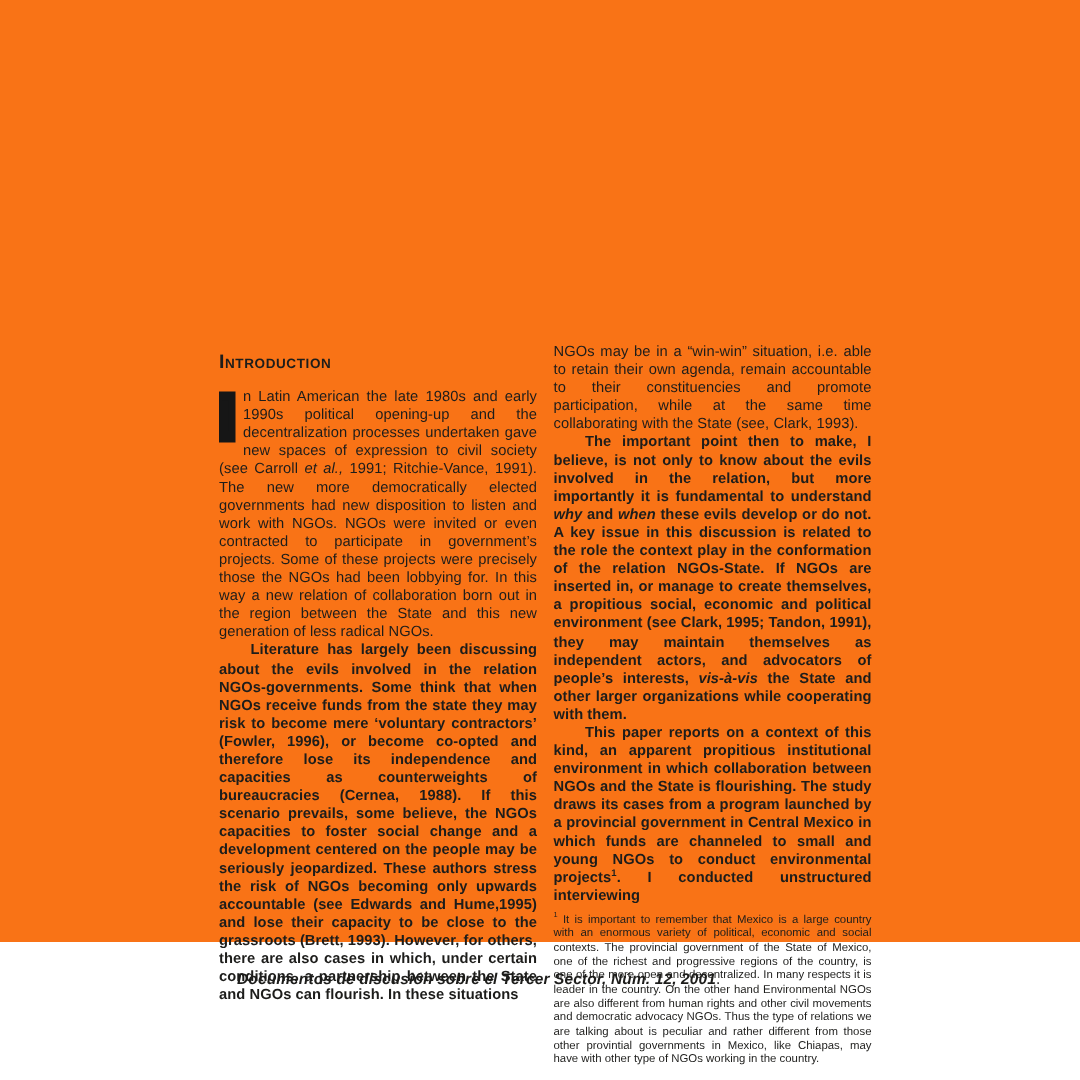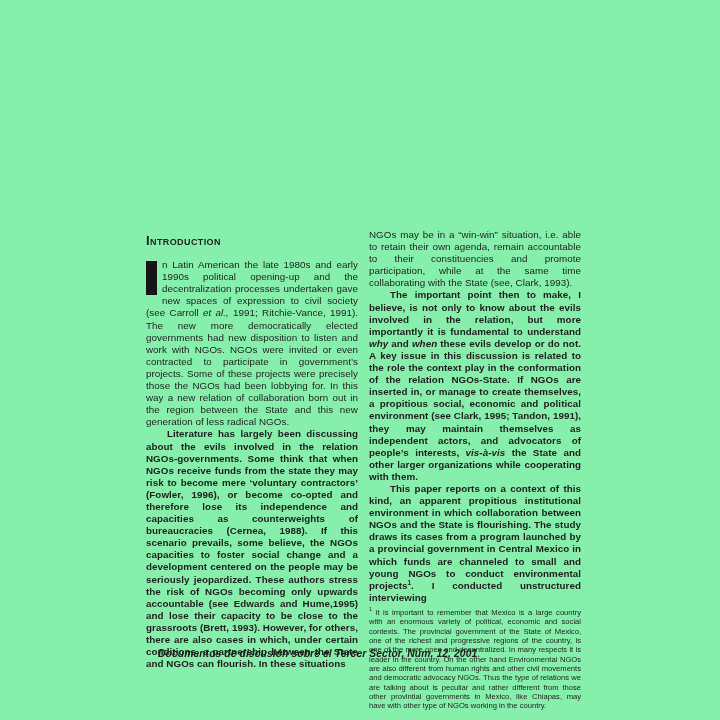--- a/index.html
+++ b/index.html
@@ -3,22 +3,22 @@
 <meta charset="utf-8">
 <style>
   html, body {
     margin: 0; padding: 0;
     width: 720px; height: 720px;
     overflow: hidden;
     background: #ffffff;
   }
   .page {
     position: relative;
-    width: 720px; height: 720px;
-    background: #86efac;
+    width: 720px; height: 628px;
+    background: #f97316;
     font-family: "Liberation Sans", sans-serif;
     color: #1d1d1b;
   }
   .col {
     position: absolute;
     width: 212px;
     text-align: justify;
     font-size: 9.8px;
     line-height: 12.1px;
     letter-spacing: 0.05px;

